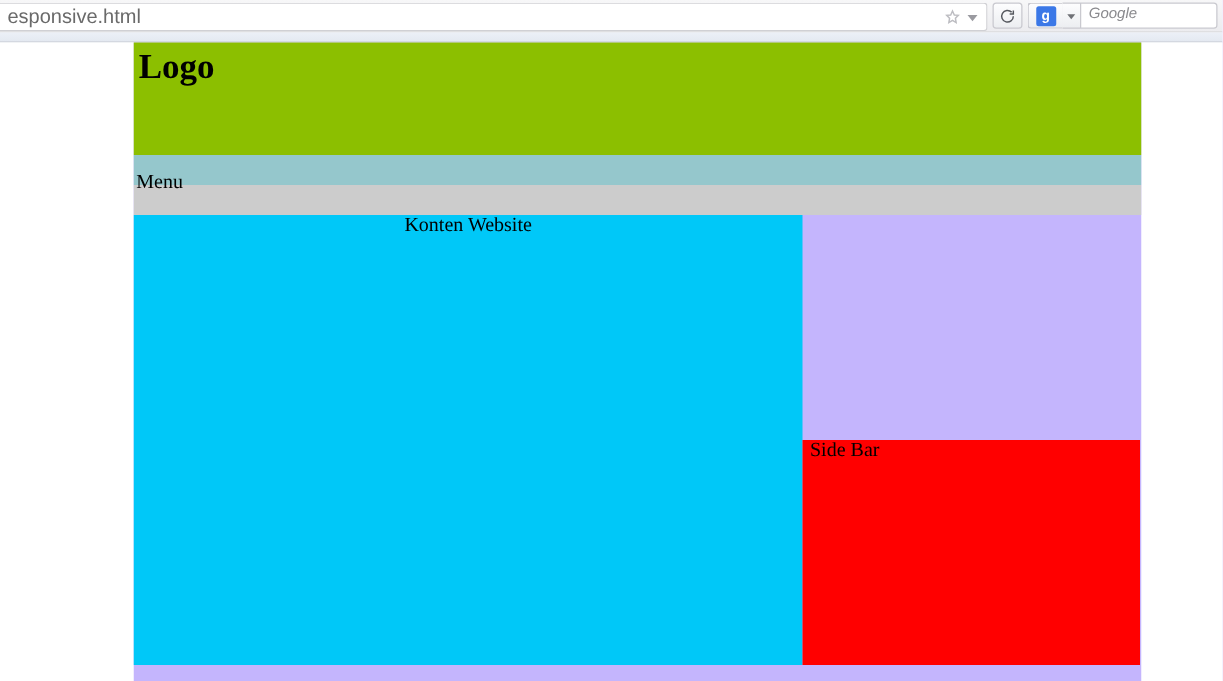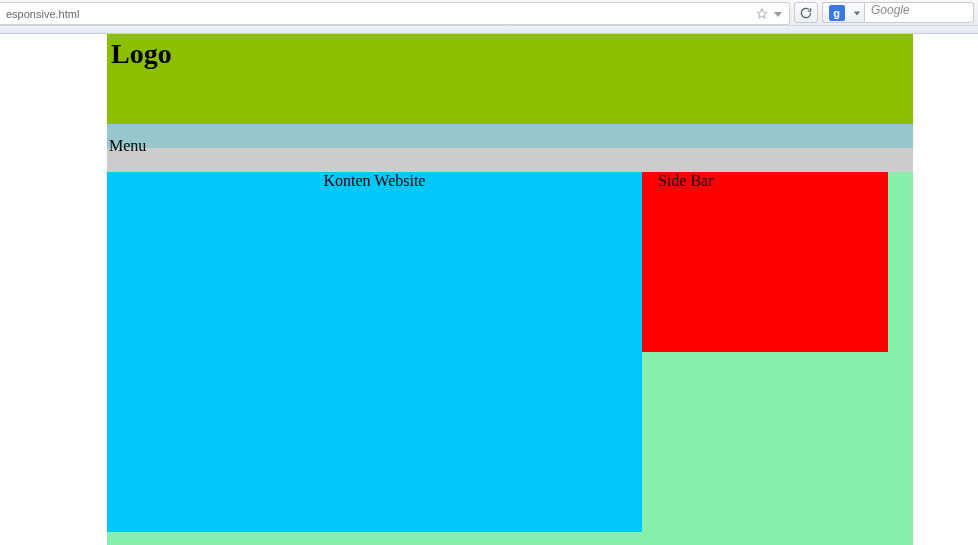--- a/index.html
+++ b/index.html
@@ -21,21 +21,21 @@
     background: #fff;
     border: 1px solid #d0d0d4;
     border-left: none;
     border-top-left-radius: 0;
     border-bottom-left-radius: 0;
     border-top-right-radius: 3px;
     border-bottom-right-radius: 3px;
     margin: 2px 2px 0 0;
     padding: 0 6px;
     font-family: "Segoe UI", Tahoma, sans-serif;
-    font-size: 11px;
+    font-size: 16px;
     color: #777;
     position: relative;
   }
   .urlbox .text { color: #6a6a6a; }
   .url-icons { position: absolute; right: 6px; top: 50%; transform: translateY(-50%); display: flex; align-items: center; gap: 4px; }
   .star-icon svg { width: 14px; height: 14px; display: block; }
   .dropdown-icon svg { width: 10px; height: 10px; display: block; }
   .reload-btn {
     width: 24px;
     display: flex; align-items: center; justify-content: center;
@@ -84,21 +84,21 @@
     border-bottom: 1px solid #c7cdd7;
   }
 
   
   .viewport { position: relative; width:100%; height: calc(545px - 26px - 8px); background:#fff; }
   .page {
     position:absolute;
     left:107px;
     top:0;
     width:806px;
-    background:#86efac;
+    background:#c4b5fd;
     height: 100%;
   }
   .header {
     background:#8cbf00;
     height:90px;
     padding:4px 4px;
   }
   .logo {
     font-family:"Times New Roman", Times, serif;
     font-weight:bold;
@@ -107,37 +107,37 @@
   }
   .menu {
     background:#95c7cc;
     font-size:16px;
     color:#000;
     padding:12px 2px;
     line-height:20px;
     height:20px;
   }
   .spacer { height:24px; background:#cccccc; }
-  .row { display:flex; align-items:flex-start; }
+  .row { display:flex; align-items:flex-end; }
   .content {
     background:#00c8f8;
     width:535px;
     height:360px;
     text-align:center;
     font-size:16px;
     color:#000;
     padding-top:0;
   }
   .sidebar {
     background:#ff0000;
-    width:246px;
+    width:270px;
     height:180px;
     font-size:16px;
     color:#000;
-    padding-left:16px;
+    padding-left:6px;
   }
 </style>
 </head>
 <body>
 
 <div class="chrome">
   <div class="urlbar-row">
     <div class="urlbox">
       <span class="text">esponsive.html</span>
       <span class="url-icons">

